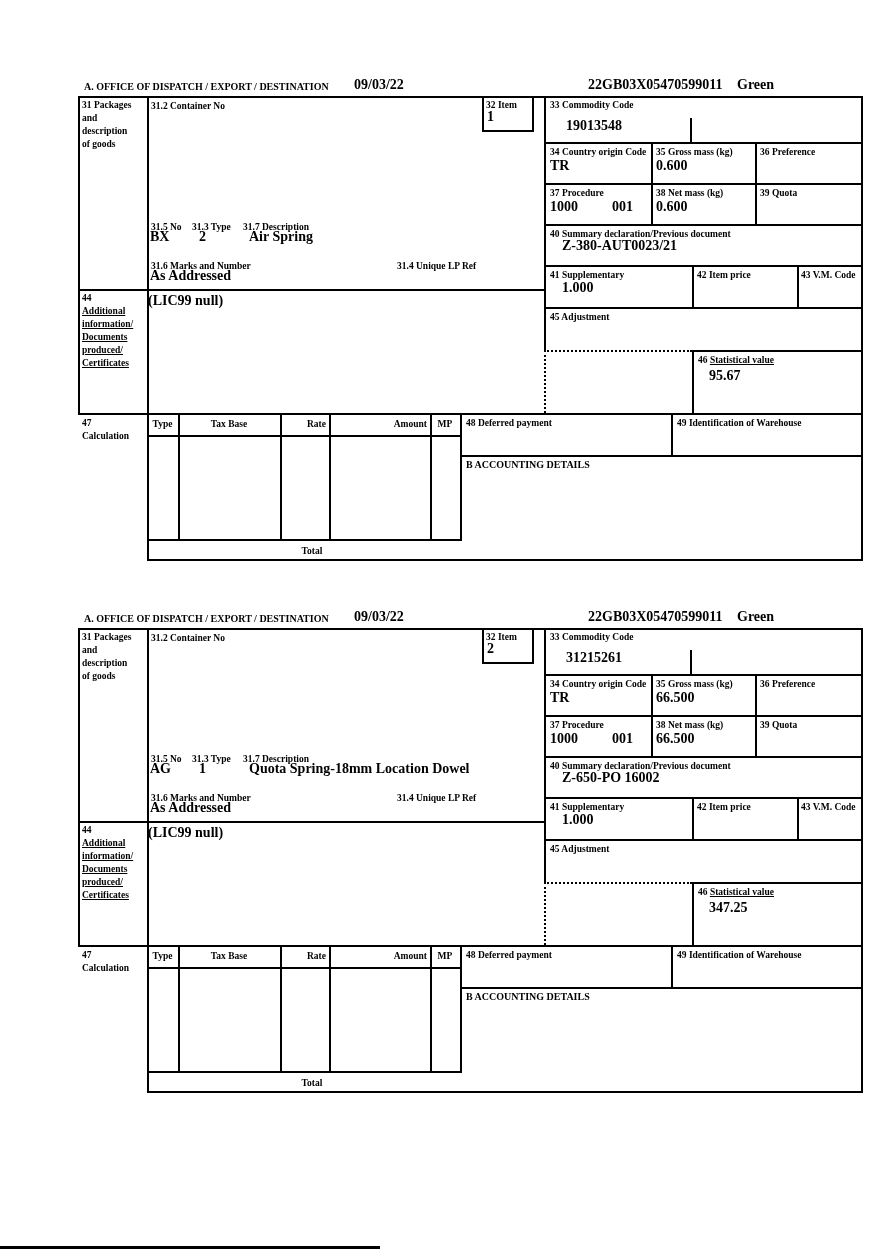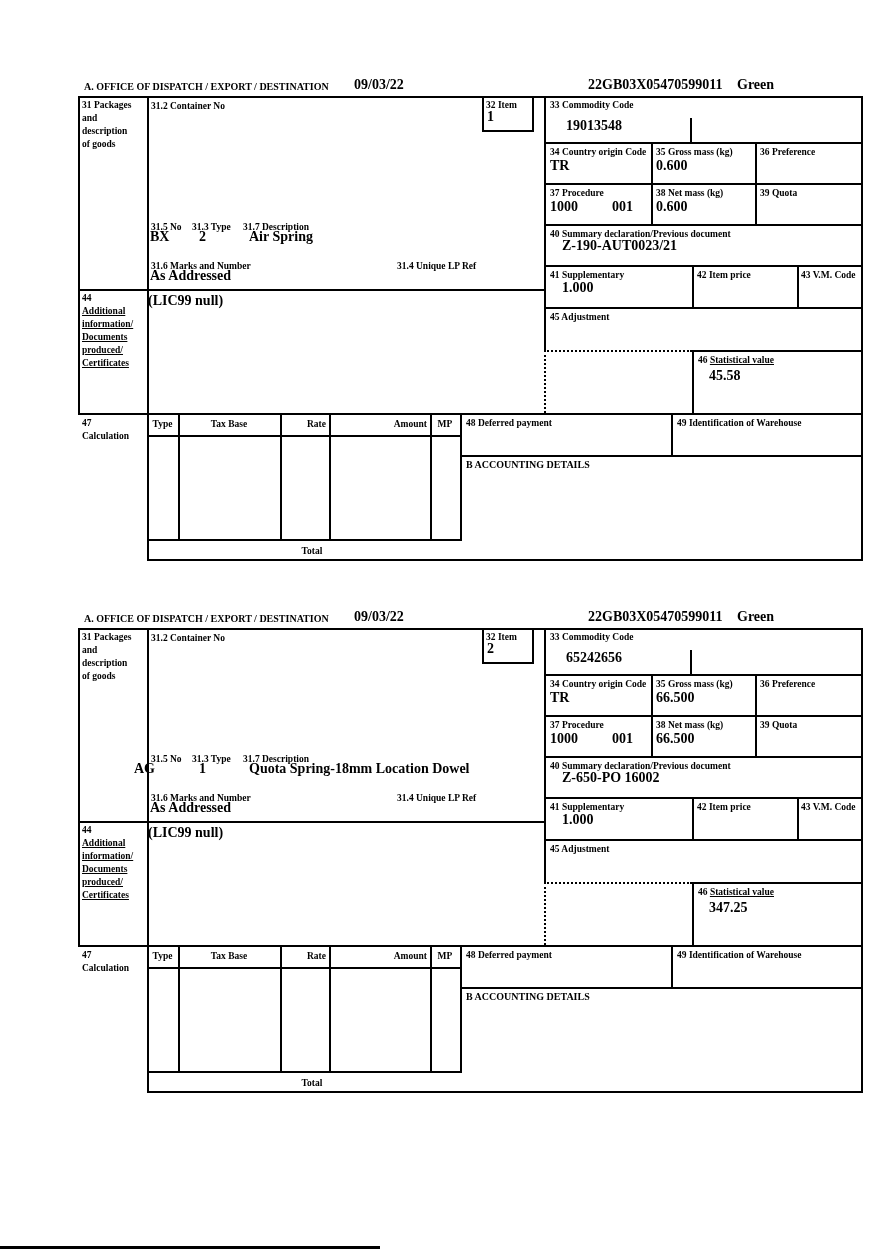--- a/index.html
+++ b/index.html
@@ -105,28 +105,28 @@
     <div class="lbl" style="left:656px;top:146px">35 Gross mass (kg)</div>
     <div class="val" style="left:656px;top:159px">0.600</div>
     <div class="lbl" style="left:760px;top:146px">36 Preference</div>
     <div class="lbl" style="left:550px;top:187px">37 Procedure</div>
     <div class="val" style="left:550px;top:200px">1000</div>
     <div class="val" style="left:612px;top:200px">001</div>
     <div class="lbl" style="left:656px;top:187px">38 Net mass (kg)</div>
     <div class="val" style="left:656px;top:200px">0.600</div>
     <div class="lbl" style="left:760px;top:187px">39 Quota</div>
     <div class="lbl" style="left:550px;top:228px">40 Summary declaration/Previous document</div>
-    <div class="val" style="left:562px;top:239px">Z-190-AUT0023/21</div>
+    <div class="val" style="left:562px;top:239px">Z-380-AUT0023/21</div>
     <div class="lbl" style="left:550px;top:269px">41 Supplementary</div>
     <div class="val" style="left:562px;top:281px">1.000</div>
     <div class="lbl" style="left:697px;top:269px">42 Item price</div>
     <div class="lbl" style="left:801px;top:269px">43 V.M. Code</div>
     <div class="lbl" style="left:550px;top:311px">45 Adjustment</div>
     <div class="lbl" style="left:698px;top:354px"><span>46</span> <span class="u">Statistical value</span></div>
-    <div class="val" style="left:709px;top:369px">45.58</div>
+    <div class="val" style="left:709px;top:369px">95.67</div>
 
     <div class="lbl ctr" style="left:147px;top:418px;width:31px">Type</div>
     <div class="lbl ctr" style="left:178px;top:418px;width:102px">Tax Base</div>
     <div class="lbl rgt" style="left:280px;top:418px;width:46px">Rate</div>
     <div class="lbl rgt" style="left:329px;top:418px;width:98px">Amount</div>
     <div class="lbl ctr" style="left:430px;top:418px;width:30px">MP</div>
     <div class="lbl" style="left:466px;top:417px">48 Deferred payment</div>
     <div class="lbl" style="left:677px;top:417px">49 Identification of Warehouse</div>
     <div class="hdr" style="left:466px;top:459px">B ACCOUNTING DETAILS</div>
     <div class="lbl ctr" style="left:147px;top:545px;width:330px">Total</div>
@@ -177,21 +177,21 @@
     <div class="lbl" style="left:82px;top:99px">
       <span style="display:block">31 Packages</span>
       <span style="display:block">and</span>
       <span style="display:block">description</span>
       <span style="display:block">of goods</span>
     </div>
     <div class="lbl" style="left:151px;top:100px">31.2 Container No</div>
     <div class="lbl" style="left:151px;top:221px">31.5 No</div>
     <div class="lbl" style="left:192px;top:221px">31.3 Type</div>
     <div class="lbl" style="left:243px;top:221px">31.7 Description</div>
-    <div class="val" style="left:134px;top:230px">AG</div>
+    <div class="val" style="left:150px;top:230px">AG</div>
     <div class="val" style="left:199px;top:230px">1</div>
     <div class="val" style="left:249px;top:230px">Quota Spring-18mm Location Dowel</div>
     <div class="lbl" style="left:151px;top:260px">31.6 Marks and Number</div>
     <div class="lbl" style="left:397px;top:260px">31.4 Unique LP Ref</div>
     <div class="val" style="left:150px;top:269px">As Addressed</div>
     <div class="lbl" style="left:82px;top:292px">
       <span style="display:block">44</span>
       <span class="u" style="display:block">Additional</span>
       <span class="u" style="display:block">information/</span>
       <span class="u" style="display:block">Documents</span>
@@ -200,21 +200,21 @@
     </div>
     <div class="val" style="left:148px;top:294px">(LIC99 null)</div>
     <div class="lbl" style="left:82px;top:417px">
       <span style="display:block">47</span>
       <span style="display:block">Calculation</span>
     </div>
 
     <div class="lbl" style="left:486px;top:99px">32 Item</div>
     <div class="val" style="left:487px;top:110px">2</div>
     <div class="lbl" style="left:550px;top:99px">33 Commodity Code</div>
-    <div class="val" style="left:566px;top:119px">65242656</div>
+    <div class="val" style="left:566px;top:119px">31215261</div>
     <div class="lbl" style="left:550px;top:146px">34 Country origin Code</div>
     <div class="val" style="left:550px;top:159px">TR</div>
     <div class="lbl" style="left:656px;top:146px">35 Gross mass (kg)</div>
     <div class="val" style="left:656px;top:159px">66.500</div>
     <div class="lbl" style="left:760px;top:146px">36 Preference</div>
     <div class="lbl" style="left:550px;top:187px">37 Procedure</div>
     <div class="val" style="left:550px;top:200px">1000</div>
     <div class="val" style="left:612px;top:200px">001</div>
     <div class="lbl" style="left:656px;top:187px">38 Net mass (kg)</div>
     <div class="val" style="left:656px;top:200px">66.500</div>

